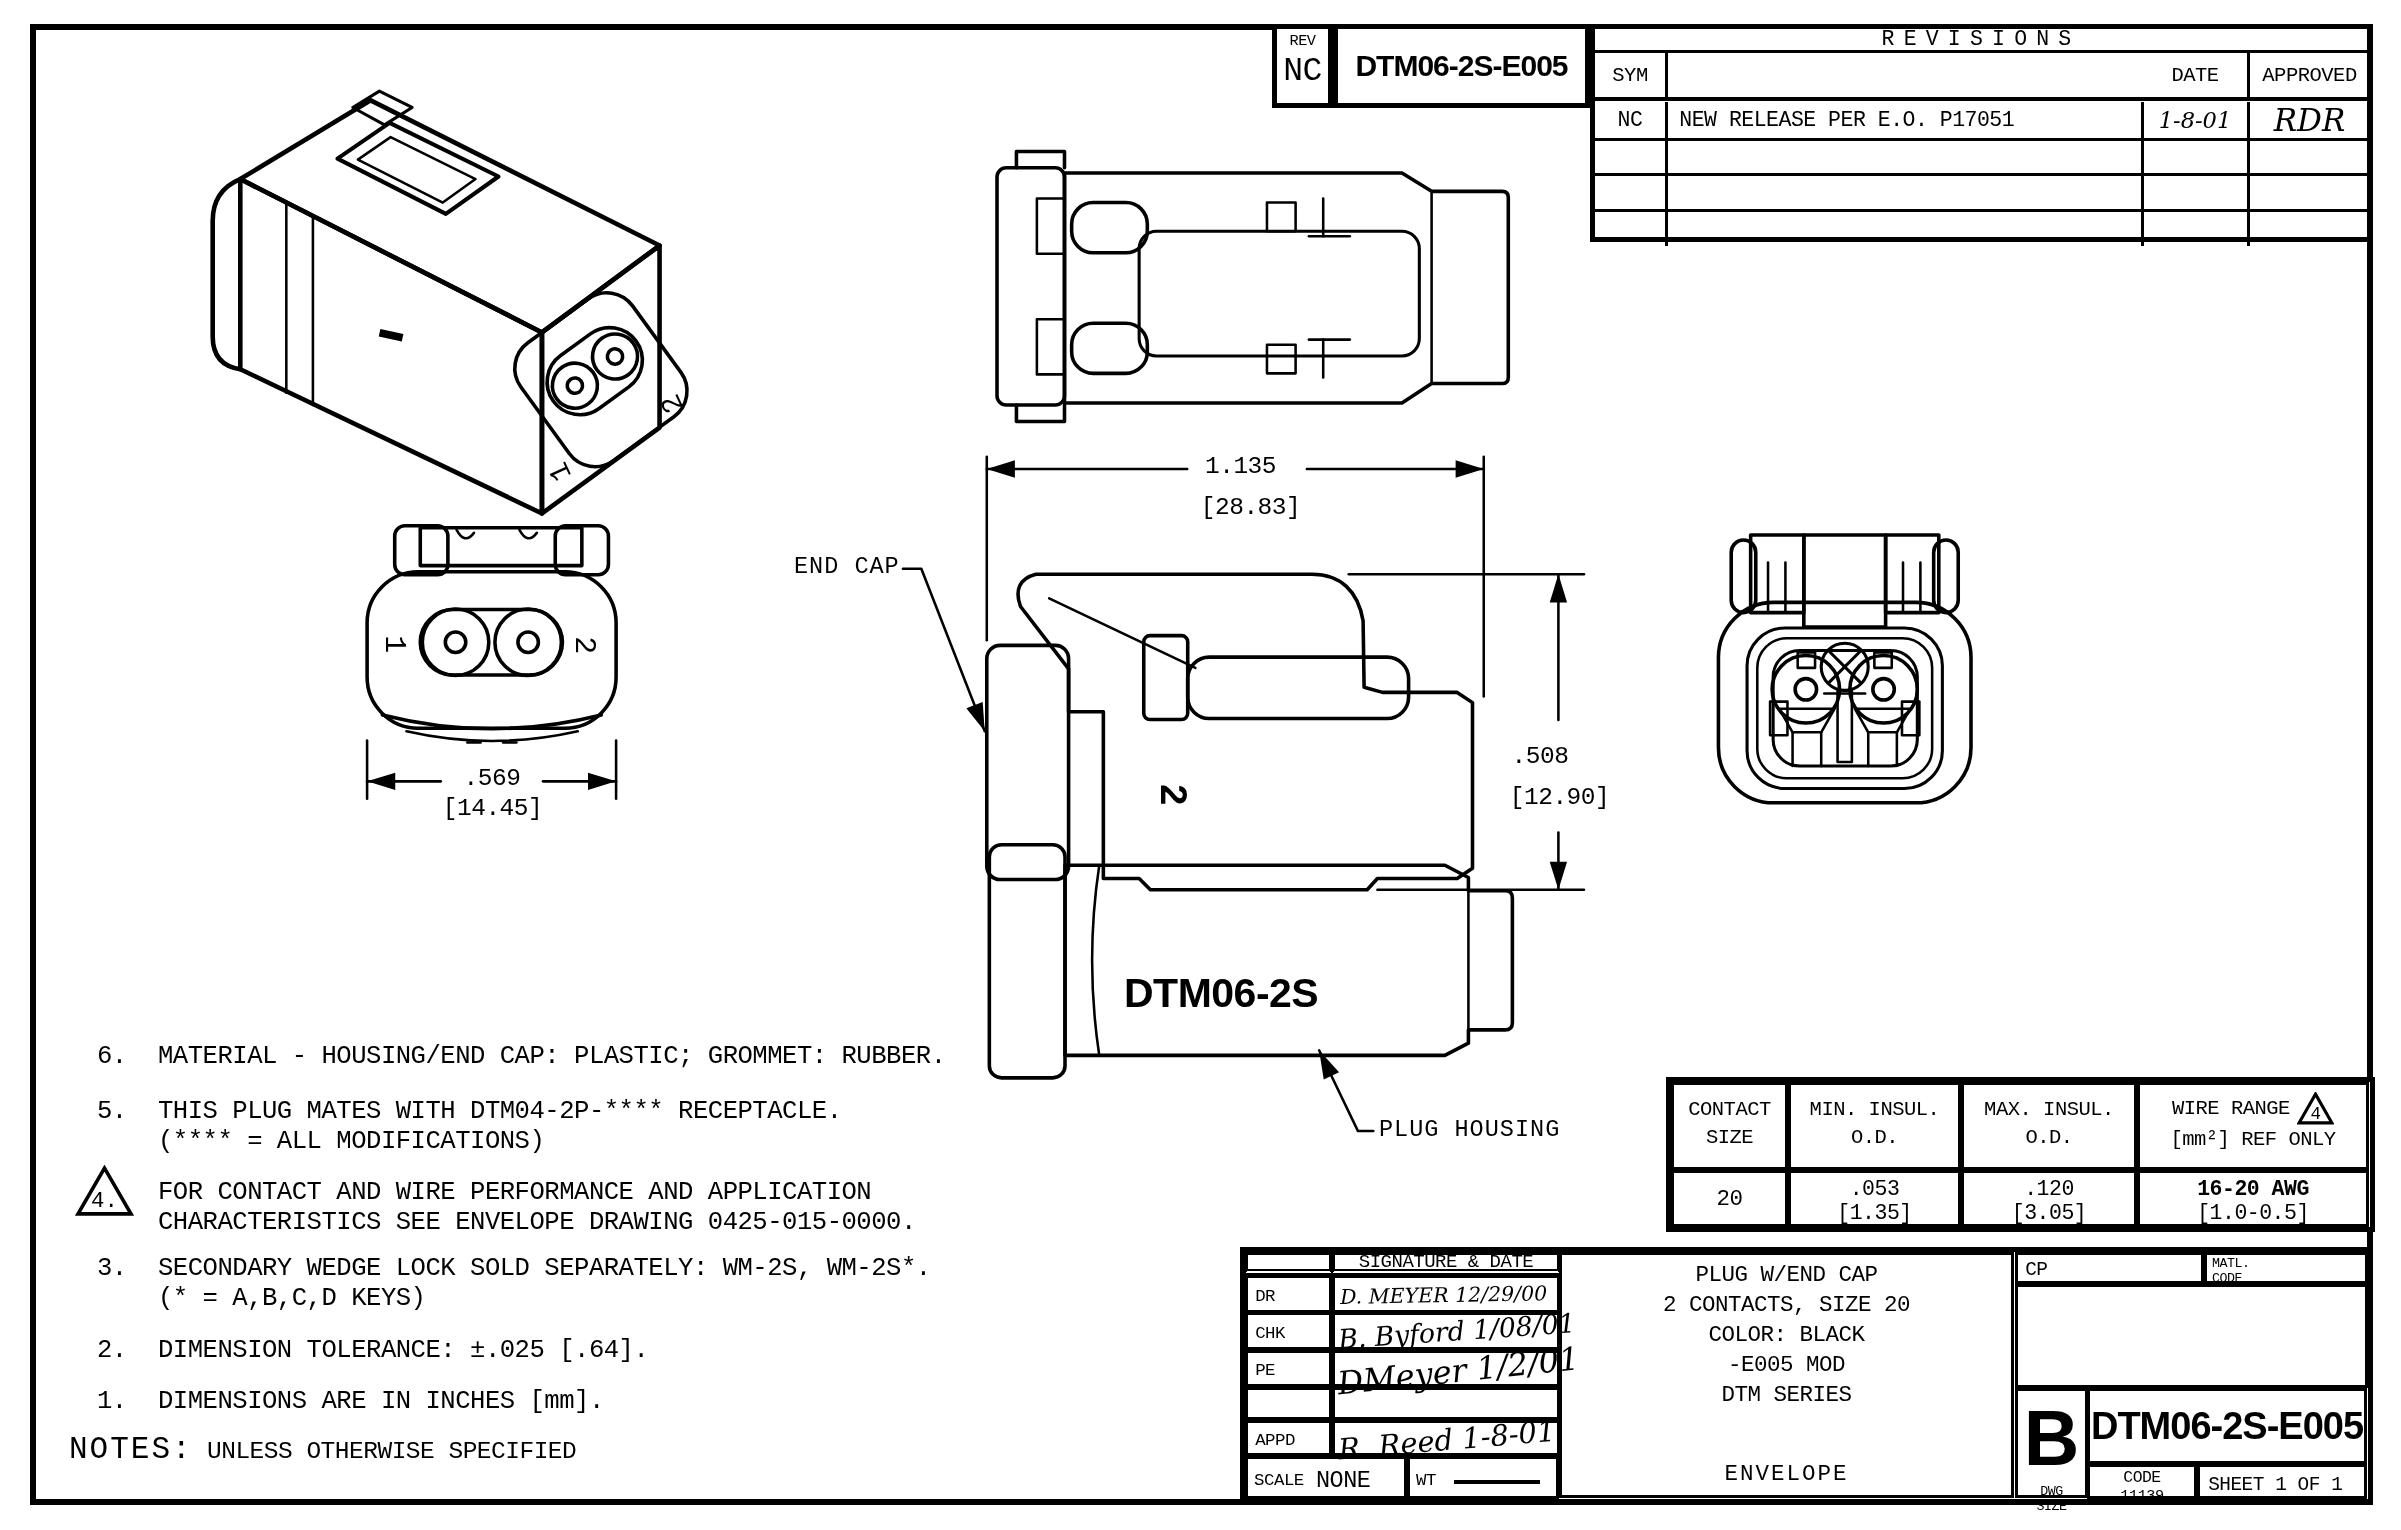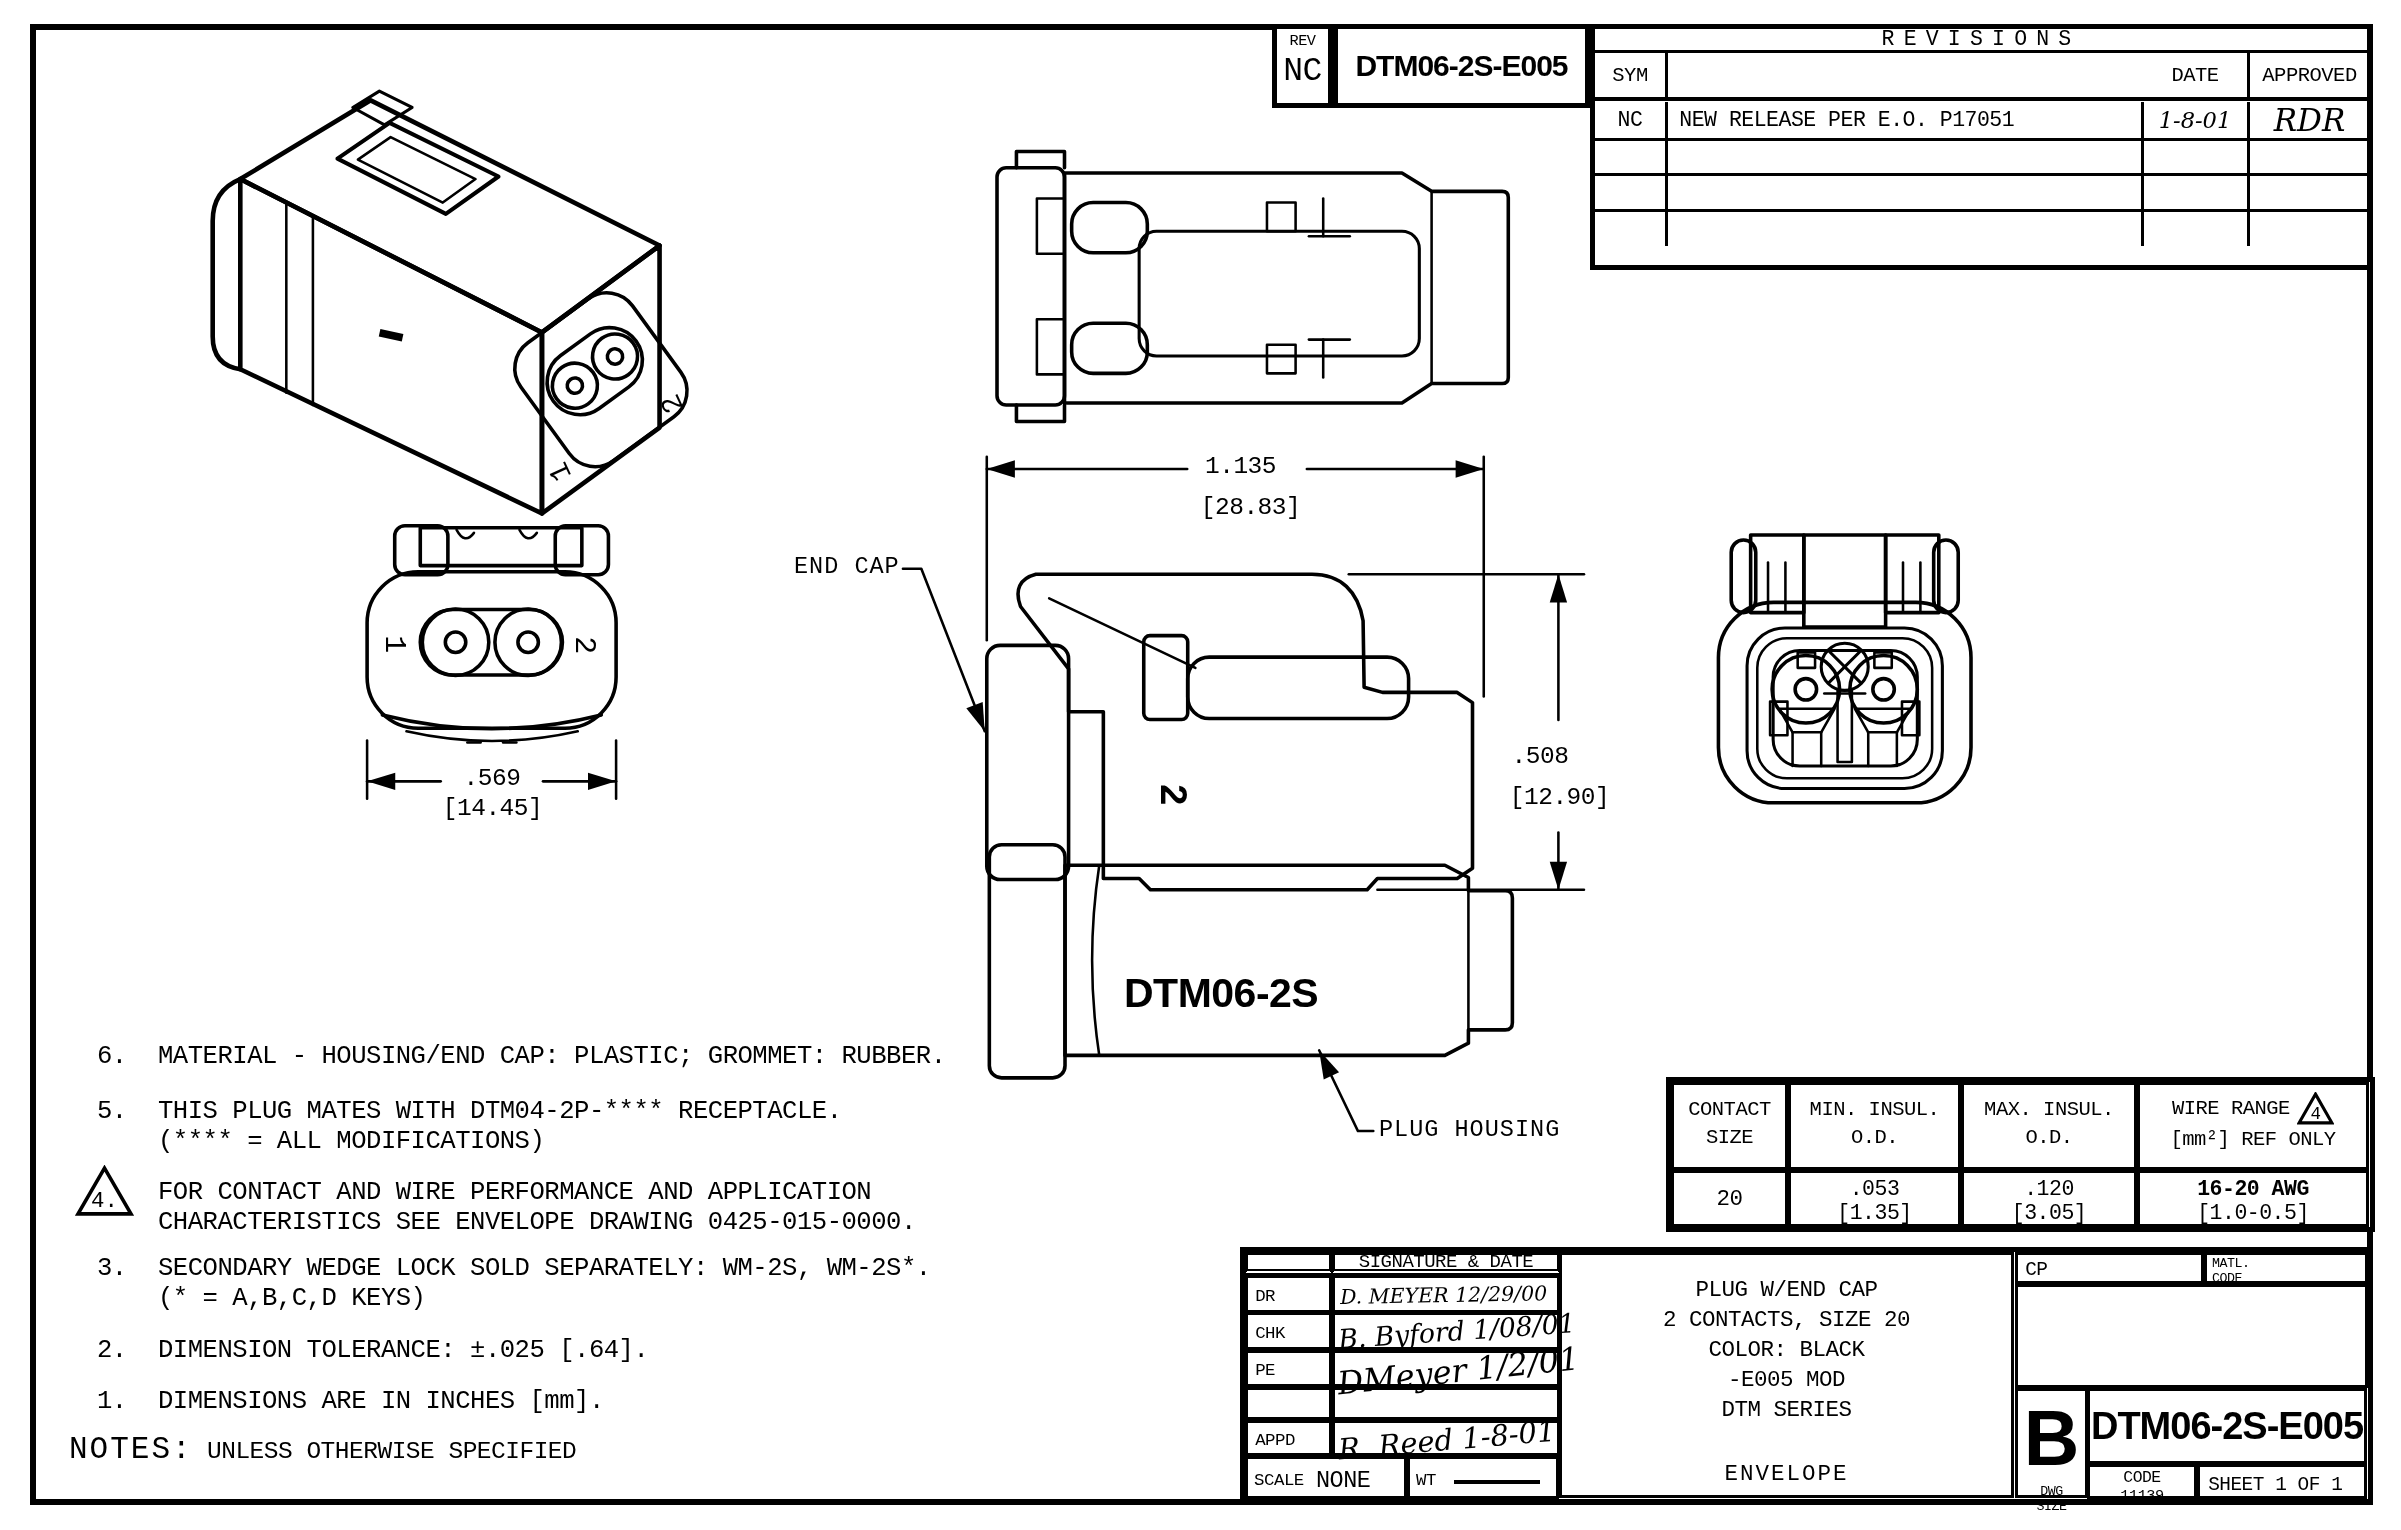--- a/index.html
+++ b/index.html
@@ -15,21 +15,21 @@
   .ctr { display:flex; align-items:center; justify-content:center; text-align:center; }
   .artsvg { left:0; top:0; width:2401px; height:1530px; z-index:1; }
   .txt { z-index:4; }
   .watermark { z-index:6; left:527px; top:582px; width:1289px;
     font-family:"DejaVu Serif","Liberation Serif",serif; font-style:italic; font-size:87px;
     color:#ffffff; letter-spacing:1.5px; white-space:nowrap;
     text-shadow: 2.6px 3.1px 4.1px #8d8d8d, -1px -1px 1.5px #e6e6e6, 0 0 1px #b5b5b5; }
   
   .revbox { left:1272px; top:23.5px; width:61px; height:84px; border:5.1px solid #000; z-index:3; background:#fff;}
   .pnbox  { left:1333px; top:23.5px; width:257px; height:84px; border:5.1px solid #000; z-index:3; background:#fff;}
-  .revtable { left:1590px; top:23.5px; width:782px; height:246px; border:5.1px solid #000; z-index:3; background:#fff;}
+  .revtable { left:1590px; top:23.5px; width:782px; height:218px; border:5.1px solid #000; z-index:3; background:#fff;}
   .rt-row { position:absolute; left:0; width:100%; }
   .rt-cell { position:absolute; top:0; height:100%; border-right:3.1px solid #000; display:flex; align-items:center; }
   .rt-cell:last-child { border-right:none; }
   
   .cttable { left:1666px; top:1077px; width:709px; height:155px; border:5.1px solid #000; z-index:3; background:#fff;}
   
   .tblock { left:1240px; top:1247px; width:1133px; height:257px; border:5.1px solid #000; z-index:3; background:#fff;}
   .tb-cell { position:absolute; border:3.1px solid #000; }
   .dimtxt { font-size:24.5px; text-align:center; z-index:4; }
 </style>
@@ -344,21 +344,21 @@
     <div class="tb-cell" style="left:0; top:204px; width:162px; height:43px;">
       <span class="draft" style="font-size:17.4px; position:absolute; left:6.1px; top:12.3px;">SCALE</span>
       <span class="draft" style="font-size:23.5px; position:absolute; left:68px; top:8.2px;">NONE</span>
     </div>
     <div class="tb-cell" style="left:162px; top:204px; width:152px; height:43px;">
       <span class="draft" style="font-size:17.4px; position:absolute; left:6.1px; top:12.3px;">WT</span>
       <span style="position:absolute; left:44px; top:20.5px; width:86px; height:4.1px; background:#000;"></span>
     </div>
 
     <div class="tb-cell" style="left:314px; top:0; width:455px; height:246px;">
-      <div class="draft" style="text-align:center; font-size:22.5px; margin-top:22px;">PLUG W/END CAP</div>
+      <div class="draft" style="text-align:center; font-size:22.5px; margin-top:7px;">PLUG W/END CAP</div>
       <div class="draft" style="text-align:center; font-size:22.5px; margin-top:4.1px;">2 CONTACTS, SIZE 20</div>
       <div class="draft" style="text-align:center; font-size:22.5px; margin-top:4.1px;">COLOR: BLACK</div>
       <div class="draft" style="text-align:center; font-size:22.5px; margin-top:4.1px;">-E005 MOD</div>
       <div class="draft" style="text-align:center; font-size:22.5px; margin-top:4.1px;">DTM SERIES</div>
       <div class="draft" style="position:absolute; bottom:8.2px; left:0; width:100%; text-align:center; font-size:22.5px; letter-spacing:2px;">ENVELOPE</div>
     </div>
 
     <div class="tb-cell" style="left:770px; top:0; width:189px; height:32px;">
       <span class="draft" style="font-size:19.4px; position:absolute; left:7.2px; top:4.1px;">CP</span>
     </div>

